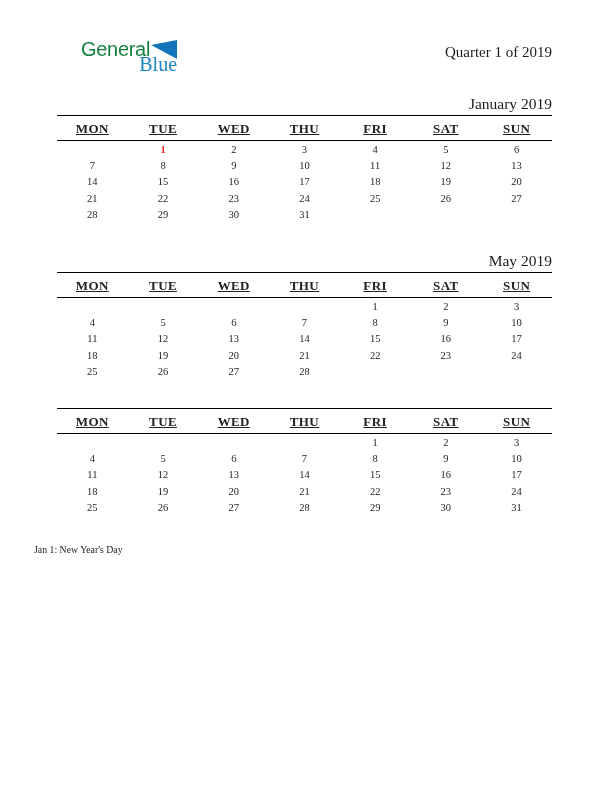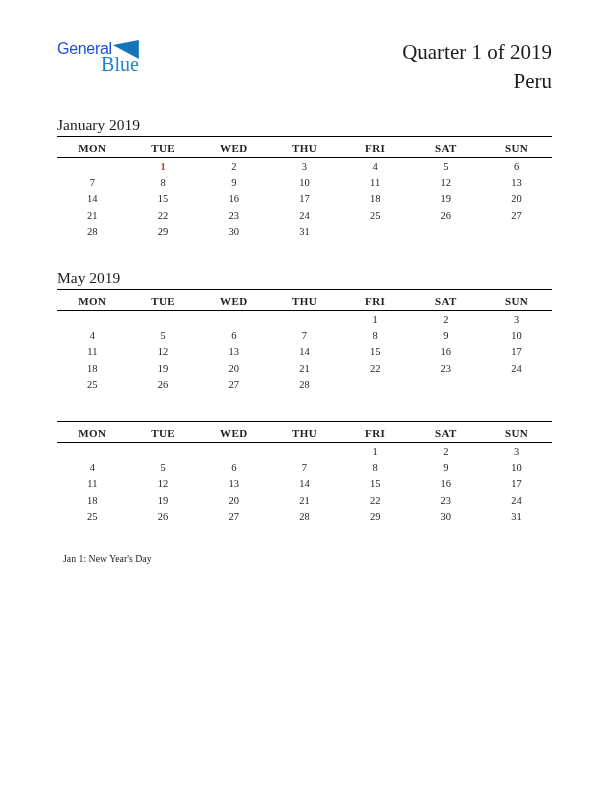--- a/index.html
+++ b/index.html
@@ -17,86 +17,88 @@
   .header-row {
     display: flex;
     justify-content: space-between;
     align-items: flex-start;
     padding: 38px 60px 0 57px;
   }
   .logo { display: inline-block; }
   .logo-top { display: flex; align-items: flex-start; }
   .logo-general {
     font-family: "Liberation Sans", sans-serif;
-    font-size: 16px;
+    font-size: 20px;
     font-weight: 400;
     letter-spacing: -0.3px;
-    color: #1d4ed8;
+    color: #15803d;
     line-height: 22px;
+    margin-left: 24px;
   }
   .logo-triangle {
     width: 26px;
     height: 19px;
     margin-left: 1px;
     margin-top: 2px;
     clip-path: polygon(0 26%, 100% 0, 100% 100%);
   }
   .logo-bottom { text-align: right; margin-top: -7px; }
   .logo-blue {
     font-family: Liberation Serif, serif;
     font-size: 20px;
     font-weight: 400;
     line-height: 22px;
   }
   .title-block { text-align: right; }
   .title-main, .title-sub {
-    font-size: 21px;
+    font-size: 15px;
     line-height: 29px;
     color: #1b1b1b;
     white-space: nowrap;
   }
   
   .months { padding: 0 60px 0 57px; margin-top: 19px; }
   .month { margin-bottom: 28px; }
   .month-title {
-    text-align: left;
+    text-align: right;
     font-size: 15.5px;
     line-height: 19px;
     color: #1b1b1b;
   }
   table.cal {
     width: 100%;
     border-collapse: collapse;
     table-layout: fixed;
     margin-top: 2px;
   }
   table.cal thead tr {
     border-top: 1.4px solid #000000;
     border-bottom: 1.4px solid #000000;
   }
   table.cal th {
-    font-size: 11px;
+    font-size: 13px;
     font-weight: bold;
     letter-spacing: 0.4px;
     color: #222222;
     padding: 4.5px 0 3.5px 0;
     text-align: center;
+    text-decoration: underline;
   }
   table.cal td {
     font-size: 10.5px;
     color: #1f1f1f;
     text-align: center;
     padding: 3px 0;
     line-height: 10.2px;
     height: 10.2px;
   }
   table.cal tbody tr:first-child td { padding-top: 4px; }
   
   .footnote {
-    padding-left: 63px;
+    padding-left: 34px;
     margin-top: 24px;
     font-size: 9.8px;
     color: #242424;
   }
 </style>
 </head>
 <body>
 
 <div class="page">
 
@@ -105,21 +107,20 @@
       <div class="logo-top">
         <span class="logo-general">General</span>
         <span class="logo-triangle" id="logo-triangle" style="background: rgb(18, 116, 187);"></span>
       </div>
       <div class="logo-bottom">
         <span class="logo-blue" id="logo-blue-text" style="color: rgb(29, 134, 200);">Blue</span>
       </div>
     </div>
     <div class="title-block">
       <div class="title-main">Quarter 1 of 2019</div>
-      <div class="title-sub">Peru</div>
     </div>
   </div>
 
   <div class="months" id="months">
       <section class="month">
         <div class="month-title">January 2019</div>
         <table class="cal">
           <thead>
             <tr>
               <th>MON</th>

